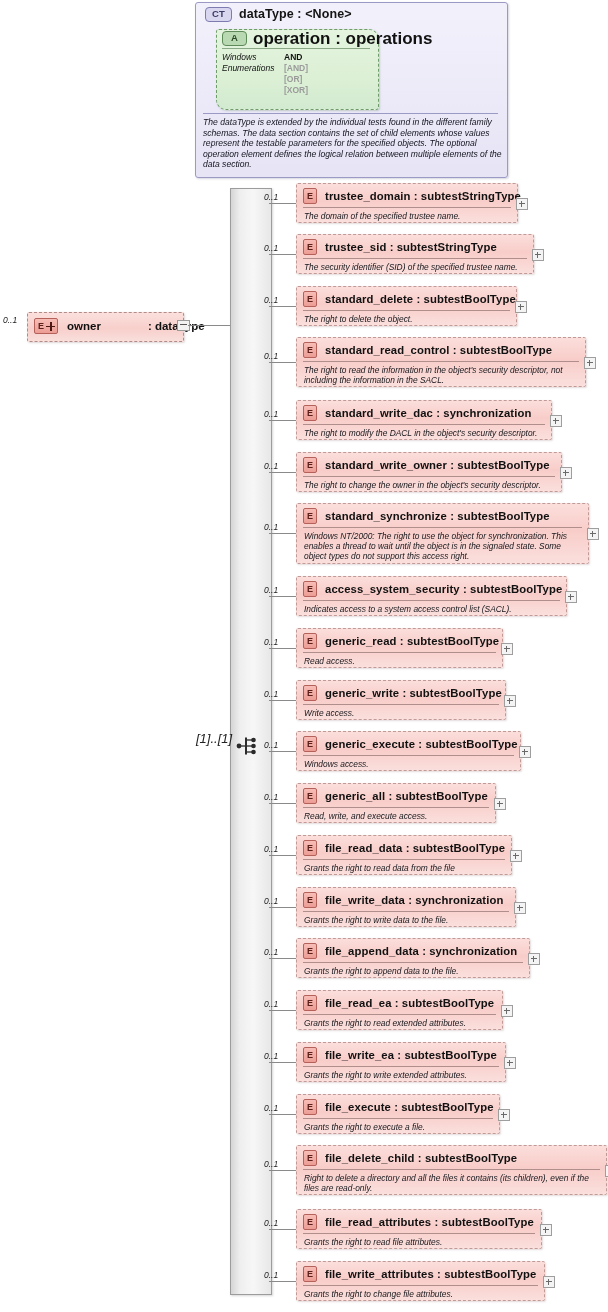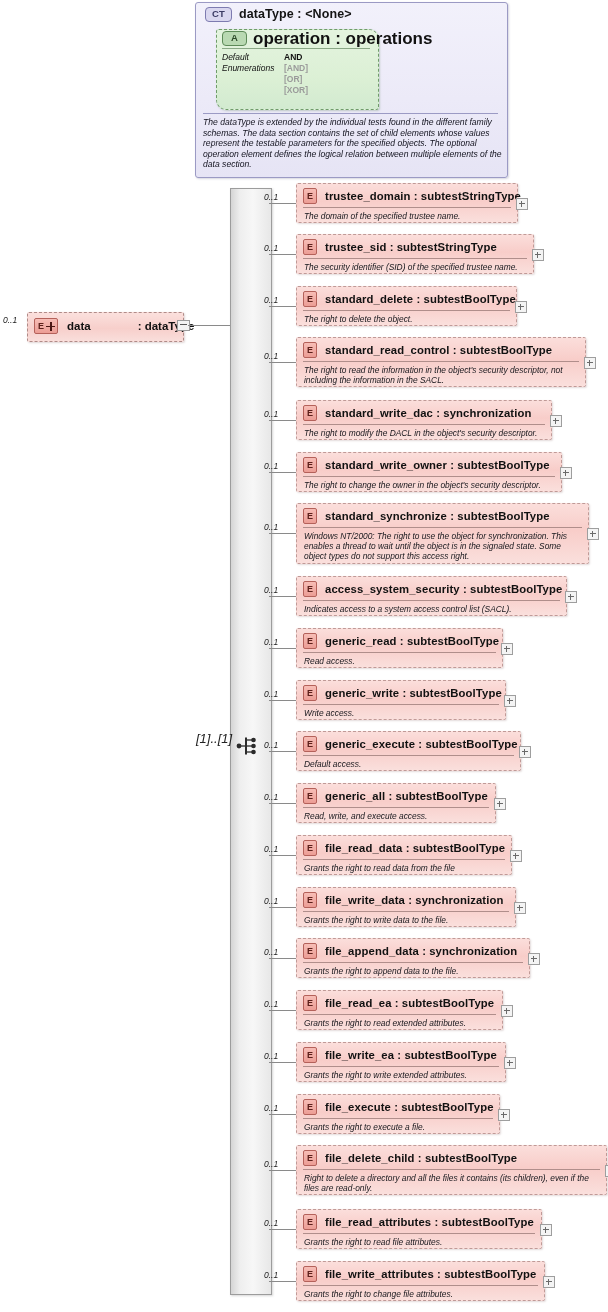--- a/index.html
+++ b/index.html
@@ -122,21 +122,21 @@
 </div>
 
 <div class="abs" id="attr-box" data-name="attribute-box"></div>
 <div class="abs" id="attr-hdr" data-name="attribute-header">
   <span class="tag tag-a" data-name="attribute-tag-icon">A</span>
   <span class="lbl" data-name="attribute-label">operation : operations</span>
 </div>
 <div class="abs" id="attr-rule" data-name="attribute-divider"></div>
 <div class="abs" id="attr-grid" data-name="attribute-facets">
   <div class="row" data-name="facet-row">
-    <span class="k" data-name="facet-key">Default</span>
+    <span class="k" data-name="facet-key">Windows</span>
     <span class="v" data-name="facet-value">AND</span>
   </div>
   <div class="row" data-name="facet-row">
     <span class="k" data-name="facet-key">Enumerations</span>
     <span class="v enum" data-name="facet-value">[AND]</span>
   </div>
   <div class="row" data-name="facet-row">
     <span class="k" data-name="facet-key"></span>
     <span class="v enum" data-name="facet-value">[OR]</span>
   </div>
@@ -149,21 +149,21 @@
 <div class="abs" id="ct-rule" data-name="complextype-divider"></div>
 <div class="abs" id="ct-doc" data-name="complextype-documentation">The dataType is extended by the individual tests found in the different family schemas.  The data section contains the set of child elements whose values represent the testable parameters for the specified objects. The optional operation element defines the logical relation between multiple elements of the data section.</div>
 
 <div class="abs" id="data-card-label" data-name="data-cardinality">0..1</div>
 <div class="abs" id="data-card" data-name="data-element-box"></div>
 <div class="abs" id="data-inner" data-name="data-element-content">
   <span class="etag-wrap" data-name="element-tag-icon">
     <span class="e" data-name="element-tag-letter">E</span>
     <span class="plusmark" data-name="plus-icon"></span>
   </span>
-  <span id="data-name" data-name="data-element-name">data</span>
+  <span id="data-name" data-name="data-element-name">owner</span>
   <span id="data-type" data-name="data-element-type">: dataType</span>
 </div>
 <div class="abs" id="data-handle" data-name="collapse-toggle-icon"></div>
 
 <div class="abs line hline" data-name="connector-data-to-band" style="left:188px;top:325px;width:42px;"></div>
 <div class="abs" id="gray-band" data-name="content-model-band"></div>
 
 <div class="abs" id="seq-label" data-name="compositor-cardinality">[1]..[1]</div>
 <div class="abs" id="seq-node" data-name="sequence-icon">
   <svg width="24" height="24" viewBox="0 0 24 24">
@@ -333,21 +333,21 @@
     <div class="erow" data-name="element-row" style="top: 731px; width: 225px;">
       <div class="card" data-name="element-cardinality" style="top: 9.1px;">0..1</div>
       <div class="ebox" data-name="element-box" style="height: 40.2px;">
         <div class="ehdr" data-name="element-header">
           <span class="etag-wrap" data-name="element-tag-icon">
             <span class="e" data-name="element-tag-letter">E</span>
           </span>
           <span class="nm" data-name="element-name">generic_execute : subtestBoolType</span>
         </div>
         <div class="esep" data-name="element-divider"></div>
-        <div class="edoc" data-name="element-documentation">Default access.</div>
+        <div class="edoc" data-name="element-documentation">Windows access.</div>
       </div>
       <div class="expander" data-name="expand-icon" style="left: 223px; top: 15.1px;"></div>
     </div>
     <div class="abs line hline" data-name="connector-line" style="left: 269px; top: 751px; width: 27px;"></div>
     <div class="erow" data-name="element-row" style="top: 783px; width: 200px;">
       <div class="card" data-name="element-cardinality" style="top: 9.1px;">0..1</div>
       <div class="ebox" data-name="element-box" style="height: 40.2px;">
         <div class="ehdr" data-name="element-header">
           <span class="etag-wrap" data-name="element-tag-icon">
             <span class="e" data-name="element-tag-letter">E</span>

